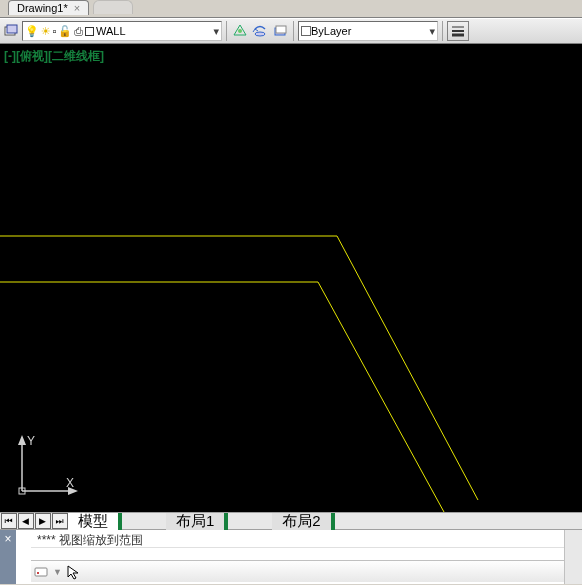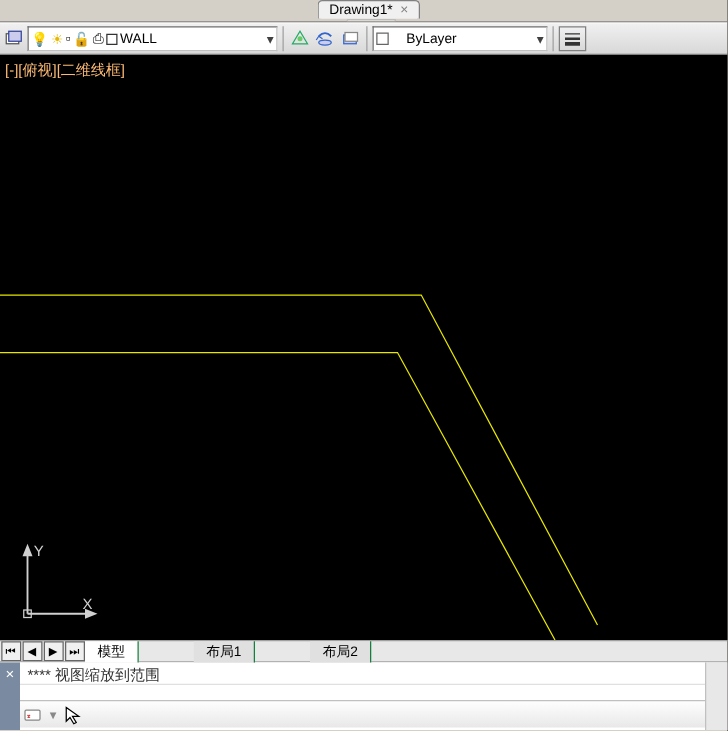--- a/index.html
+++ b/index.html
@@ -1,49 +1,49 @@
 <!DOCTYPE html>
 <html><head>
 <meta charset="utf-8">
 <style>
 * { margin: 0; padding: 0; box-sizing: border-box; }
 body { width: 582px; height: 585px; font-family: "Microsoft YaHei", SimSun, Arial, sans-serif; font-size: 12px; background: #d4d0c8; overflow: hidden; position: relative; }
 
-.tab-area { height: 18px; background: #d4d0c8; display: flex; align-items: center; padding-left: 8px; border-bottom: 1px solid #808080; flex-direction: column; }
+.tab-area { height: 18px; background: #d4d0c8; display: flex; align-items: flex-start; padding-left: 8px; border-bottom: 1px solid #808080; }
 .doc-tab { background: #f0f0f0; border: 1px solid #808080; border-bottom: none; border-top-left-radius: 4px; border-top-right-radius: 4px; padding: 1px 8px; display: flex; align-items: center; gap: 6px; font-size: 11px; }
 .doc-tab .close { color: #808080; cursor: pointer; font-size: 11px; }
 .tab-ghost { width: 40px; height: 14px; border: 1px solid #b0b0b0; border-bottom: none; border-radius: 6px 6px 0 0; margin-left: 4px; background: #e0e0e0; opacity: 0.6; }
 
 .toolbar { height: 26px; background: linear-gradient(#f0f0f0,#d8d8d8); border-top: 1px solid #fff; border-bottom: 1px solid #808080; display: flex; align-items: center; padding: 0 2px; gap: 2px; }
 .tb-icon { width: 18px; height: 18px; display: flex; align-items: center; justify-content: center; border: 1px solid transparent; border-radius: 2px; cursor: pointer; font-size: 12px; }
 .tb-sep { width: 1px; height: 20px; background: #a0a0a0; margin: 0 2px; }
 .layer-sel { flex: 1; max-width: 200px; height: 20px; background: #fff; border: 1px inset #c0c0c0; display: flex; align-items: center; padding: 0 2px; gap: 2px; font-size: 11px; cursor: pointer; }
 .layer-sel .dd { margin-left: auto; color: #404040; }
-.ltype-sel { width: 140px; height: 20px; background: #fff; border: 1px inset #c0c0c0; display: flex; align-items: center; padding: 0 2px; gap: 14px; font-size: 11px; cursor: pointer; }
+.ltype-sel { width: 140px; height: 20px; background: #fff; border: 1px inset #c0c0c0; display: flex; align-items: center; padding: 0 2px; gap: 0; font-size: 11px; cursor: pointer; }
 .ltype-sel .swatch { width: 10px; height: 10px; border: 1px solid #666; background: #fff; }
 .ltype-sel .dd { margin-left: auto; color: #404040; }
 .right-btn { width: 22px; height: 20px; border: 1px solid #808080; background: linear-gradient(#f0f0f0,#d8d8d8); display:flex;align-items:center;justify-content:center; }
 
 .canvas { position: relative; width: 582px; height: 468px; background: #000; }
-.viewlabel { position: absolute; top: 4px; left: 4px; color: #fdba74; font-size: 12px; }
+.viewlabel { position: absolute; top: 4px; left: 4px; color: #15803d; font-size: 12px; font-weight: bold; }
 .ucs { position: absolute; left: 10px; bottom: 6px; }
 
 svg.drawing { position:absolute; inset:0; }
 
 .layout-strip { height: 18px; background: #e8e8e8; display: flex; align-items: center; border-top: 1px solid #a0a0a0; border-bottom: 1px solid #a0a0a0; }
 .nav-btn { width: 16px; height: 16px; border: 1px solid #666; background: #f0f0f0; display:flex;align-items:center;justify-content:center; font-size:9px; cursor:pointer; margin:0 0.5px;}
-.ltab { padding: 0 10px; font-size: 11px; height: 17px; display: flex; align-items: center; border-right: 1px solid #15803d; background: #fff; position: relative; cursor:pointer; }
+.ltab { padding: 0 10px; font-size: 15px; height: 17px; display: flex; align-items: center; border-right: 4px solid #15803d; background: #fff; position: relative; cursor:pointer; }
 .ltab.inactive { background: #e0e0e0; margin-left: 44px; }
 .ltab.active { background:#fff; font-weight: normal; }
 .strip-rest { flex:1; background: #fff; border-left: 1px solid #808080; }
 
 .cmd-area { height: 54px; display:flex; background:#fff; }
 .cmd-close { width: 16px; background: #7a8aa0; display:flex; flex-direction:column; align-items:center; padding-top:2px; }
 .cmd-close .x { color:#fff; font-size:12px; cursor:pointer; }
-.cmd-body { flex:1; font-size:12px; }
+.cmd-body { flex:1; font-size:12px;margin-left:15px; }
 .cmd-hist { height: 18px; padding: 2px 6px; background: #fff; border-bottom: 1px solid #e0e0e0; color:#333; }
 .cmd-input-row { height: 22px; background: linear-gradient(#fefefe,#e8e8e8); display:flex; align-items:center; border-top:1px solid #c0c0c0; padding-left:2px; gap:4px; }
 .cmd-icon { width:16px;height:16px;display:flex;align-items:center;justify-content:center; }
 .cmd-input { flex:1; border:none; outline:none; background:transparent; font-size:13px; font-style:italic; color:#888; font-family: inherit; }
 .cmd-scroll { width: 18px; background: #e8e8e8; border-left: 1px solid #c0c0c0; }
 
 .bulb { color:#e6c200; }
 .sun { color:#e6b800; }
 .lock { color:#888; }
 .sq { width:9px;height:9px;border:1px solid #333; background:#fff; display:inline-block; }

